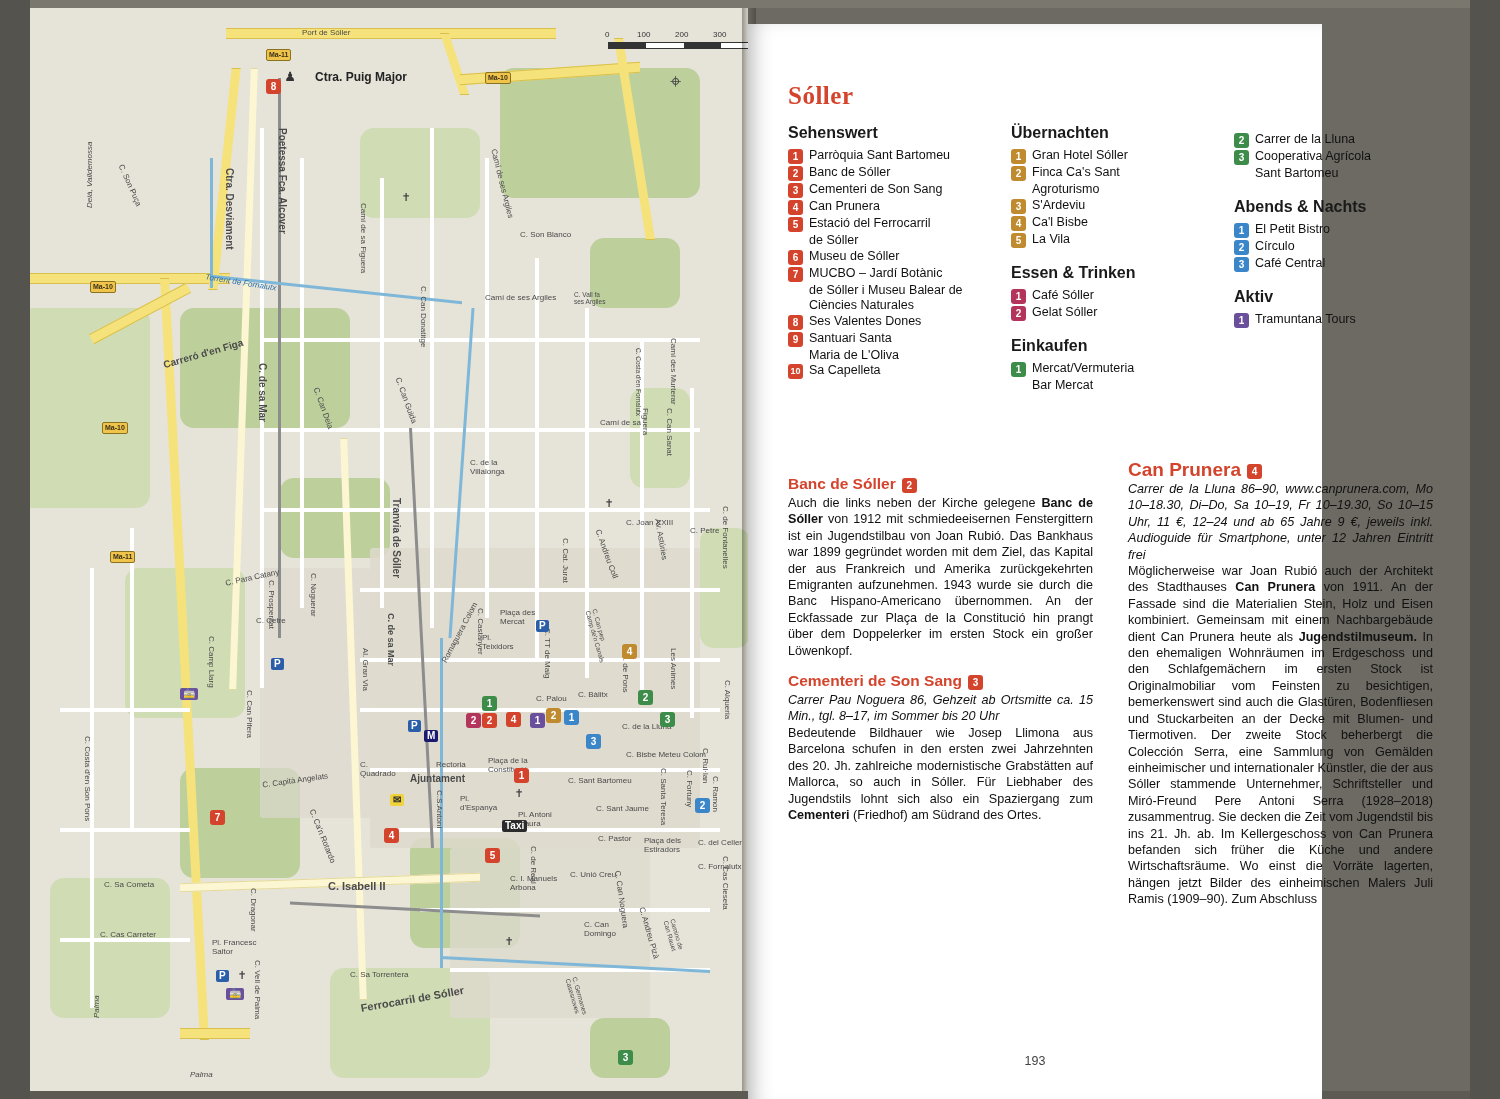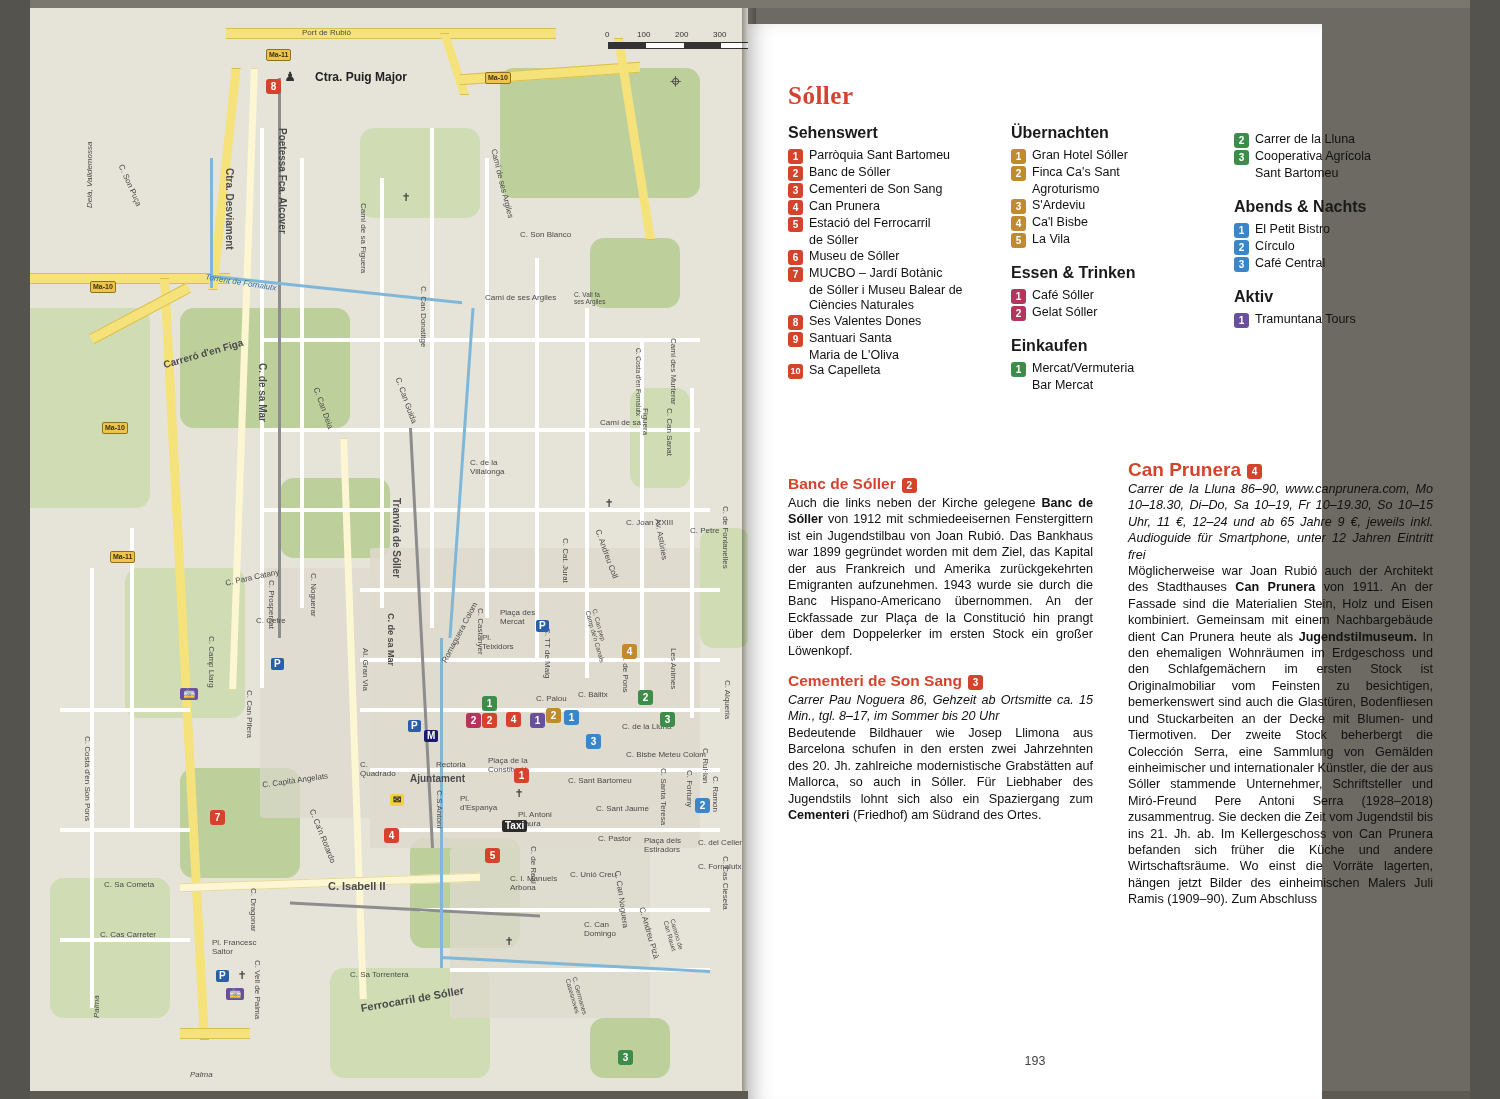--- a/index.html
+++ b/index.html
@@ -176,21 +176,21 @@
     <div class="scalebar"></div>
 
     <div style="position:absolute;left:640px;top:62px;font-size:20px;color:#444;">⌖</div>
 
     <div class="roadshield" style="left:236px;top:41px;">Ma-11</div>
     <div class="roadshield" style="left:455px;top:64px;">Ma-10</div>
     <div class="roadshield" style="left:60px;top:273px;">Ma-10</div>
     <div class="roadshield" style="left:72px;top:414px;">Ma-10</div>
     <div class="roadshield" style="left:80px;top:543px;">Ma-11</div>
 
-    <div class="maplabel" style="left:272px;top:20px;">Port de Rubió</div>
+    <div class="maplabel" style="left:272px;top:20px;">Port de Sóller</div>
     <div class="maplabel" style="left:285px;top:62px;font-size:12px;font-weight:bold;color:#222;">Ctra. Puig Major</div>
     <div class="maplabel" style="left:205px;top:160px;transform:rotate(90deg);transform-origin:left top;font-weight:bold;font-size:10px;">Ctra. Desviament</div>
     <div class="maplabel" style="left:258px;top:120px;transform:rotate(90deg);transform-origin:left top;font-weight:bold;font-size:10px;">Poetessa Fca. Alcover</div>
     <div class="maplabel" style="left:95px;top:155px;transform:rotate(66deg);transform-origin:left top;">C. Son Puça</div>
     <div class="maplabel" style="left:55px;top:200px;transform:rotate(-90deg);transform-origin:left top;font-style:italic;">Deià, Valldemossa</div>
     <div class="maplabel it" style="left:175px;top:270px;color:#2b6fa8;transform:rotate(9deg);">Torrent de Fornalutx</div>
     <div class="maplabel" style="left:338px;top:195px;transform:rotate(90deg);transform-origin:left top;">Camí de sa Figuera</div>
     <div class="maplabel" style="left:468px;top:140px;transform:rotate(76deg);transform-origin:left top;">Camí de ses Argiles</div>
     <div class="maplabel" style="left:490px;top:222px;">C. Son Blanco</div>
     <div class="maplabel" style="left:455px;top:285px;">Camí de ses Argiles</div>

